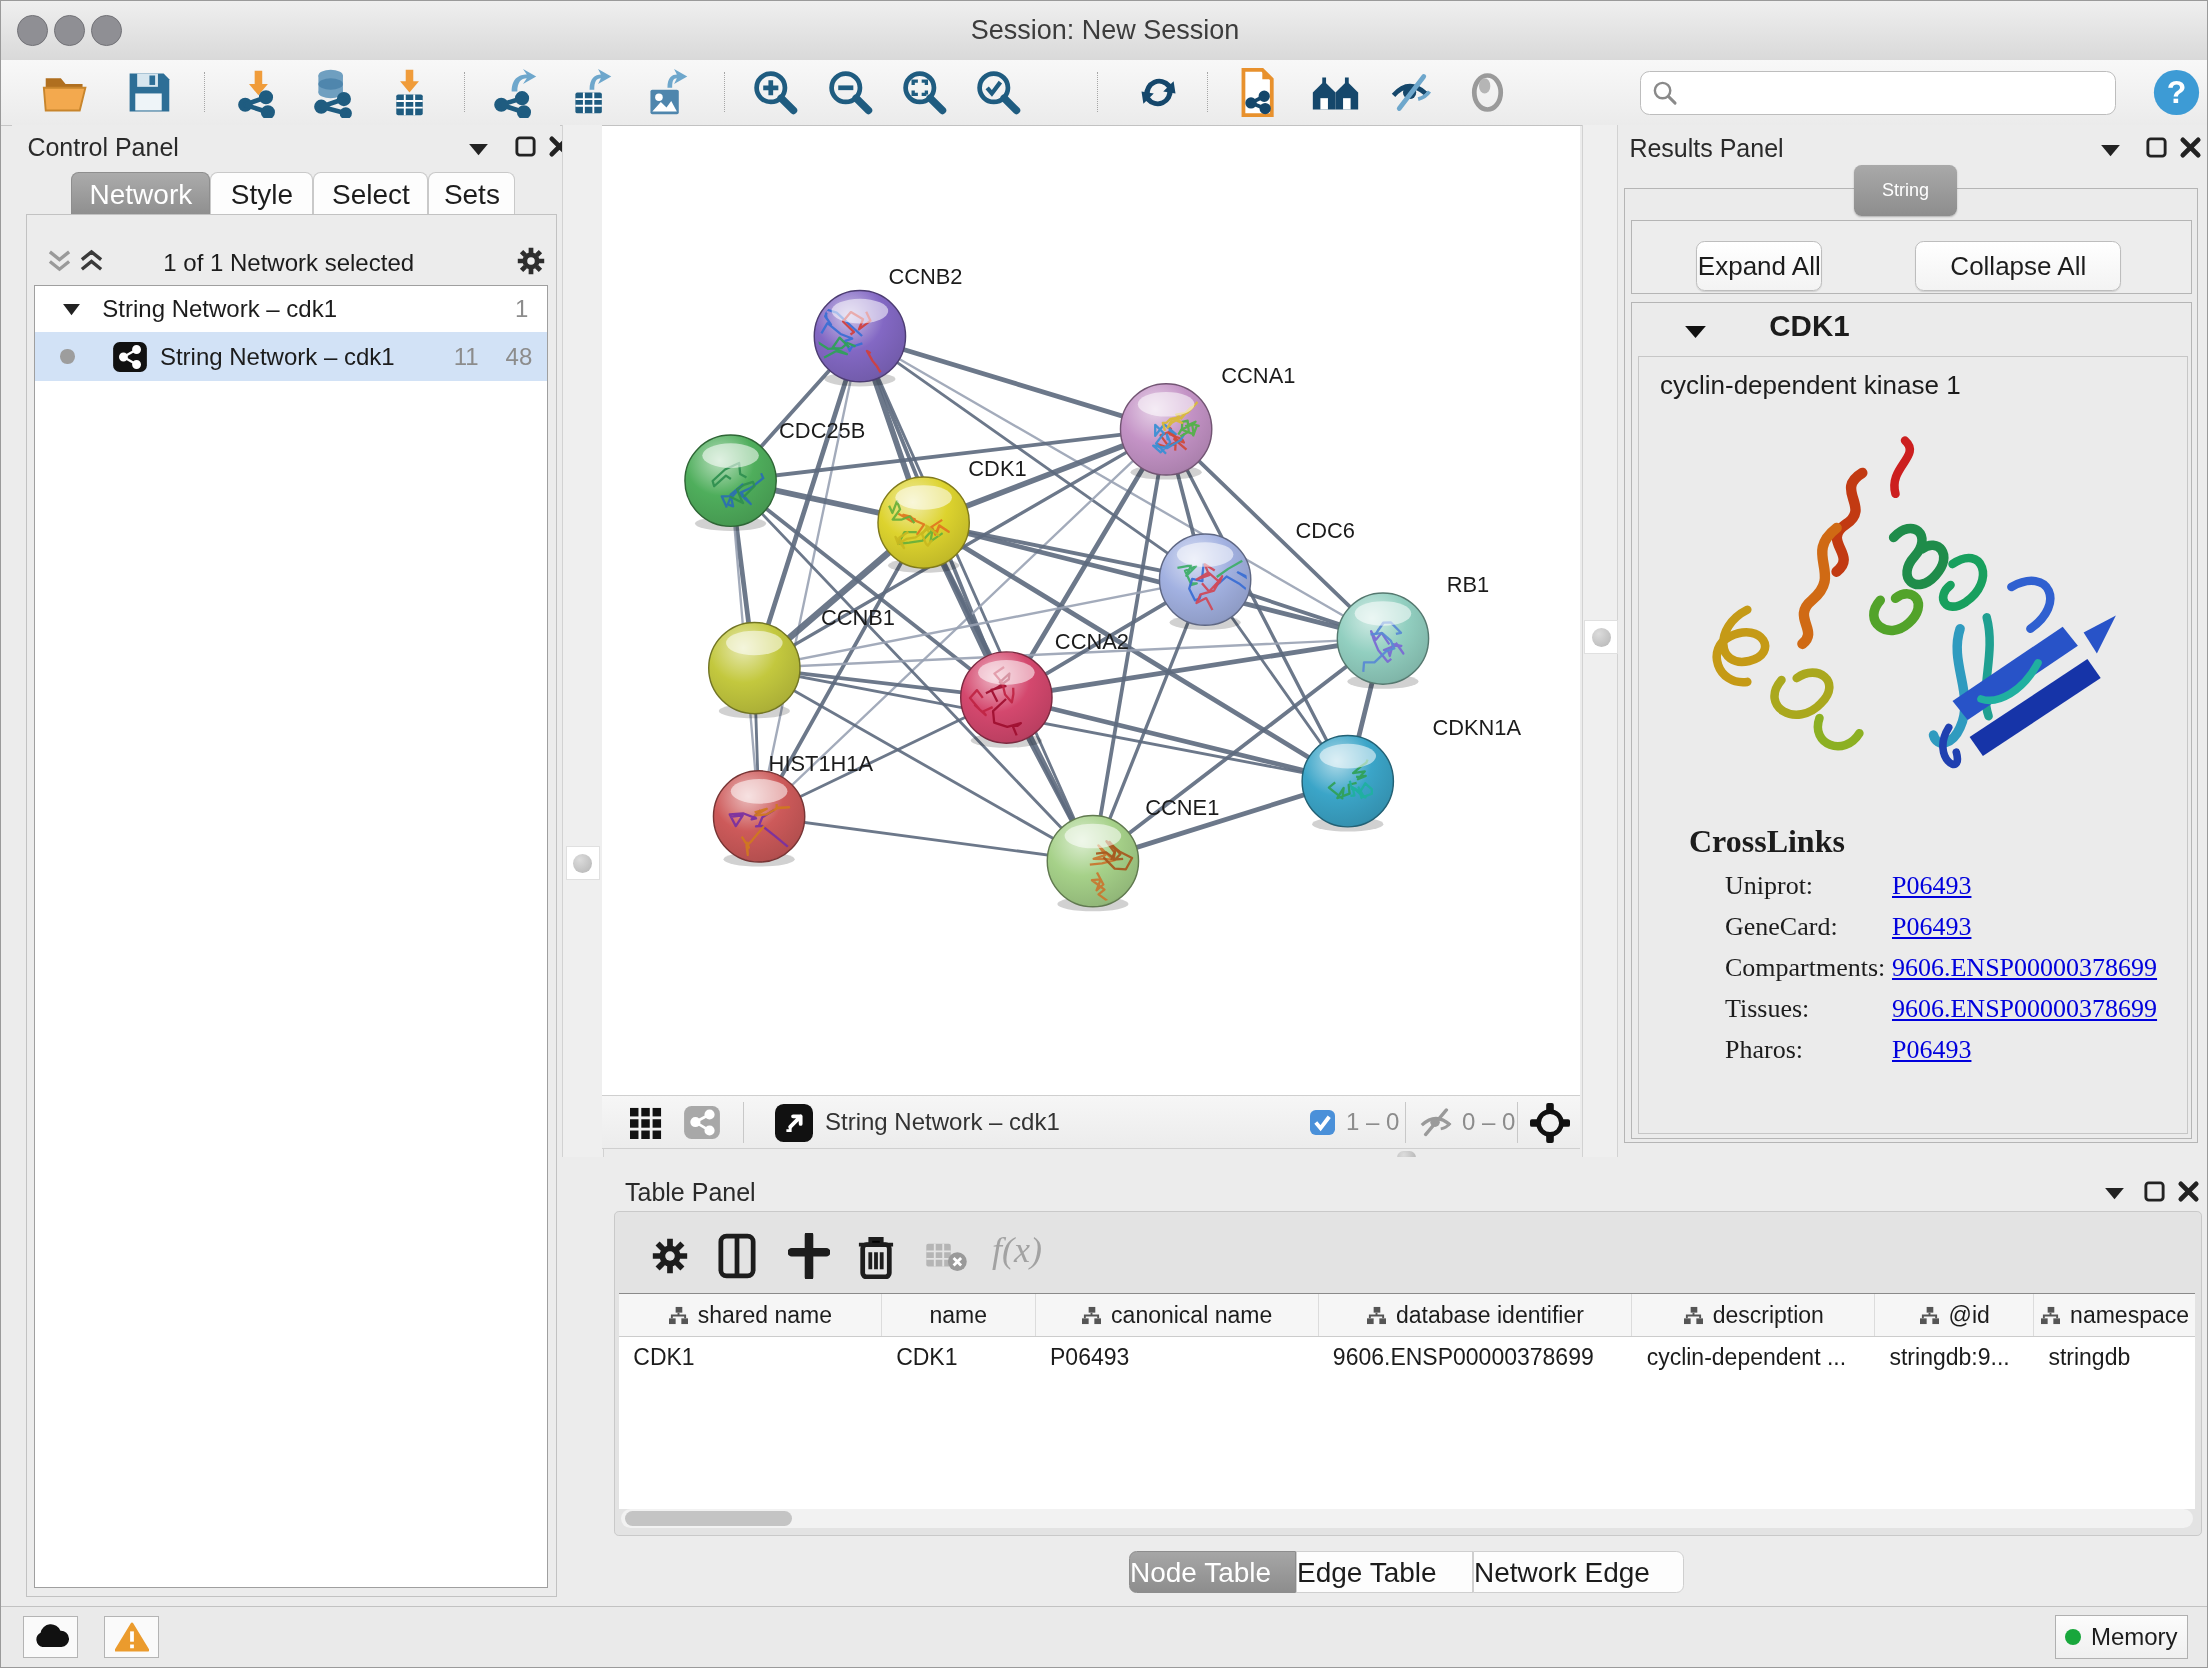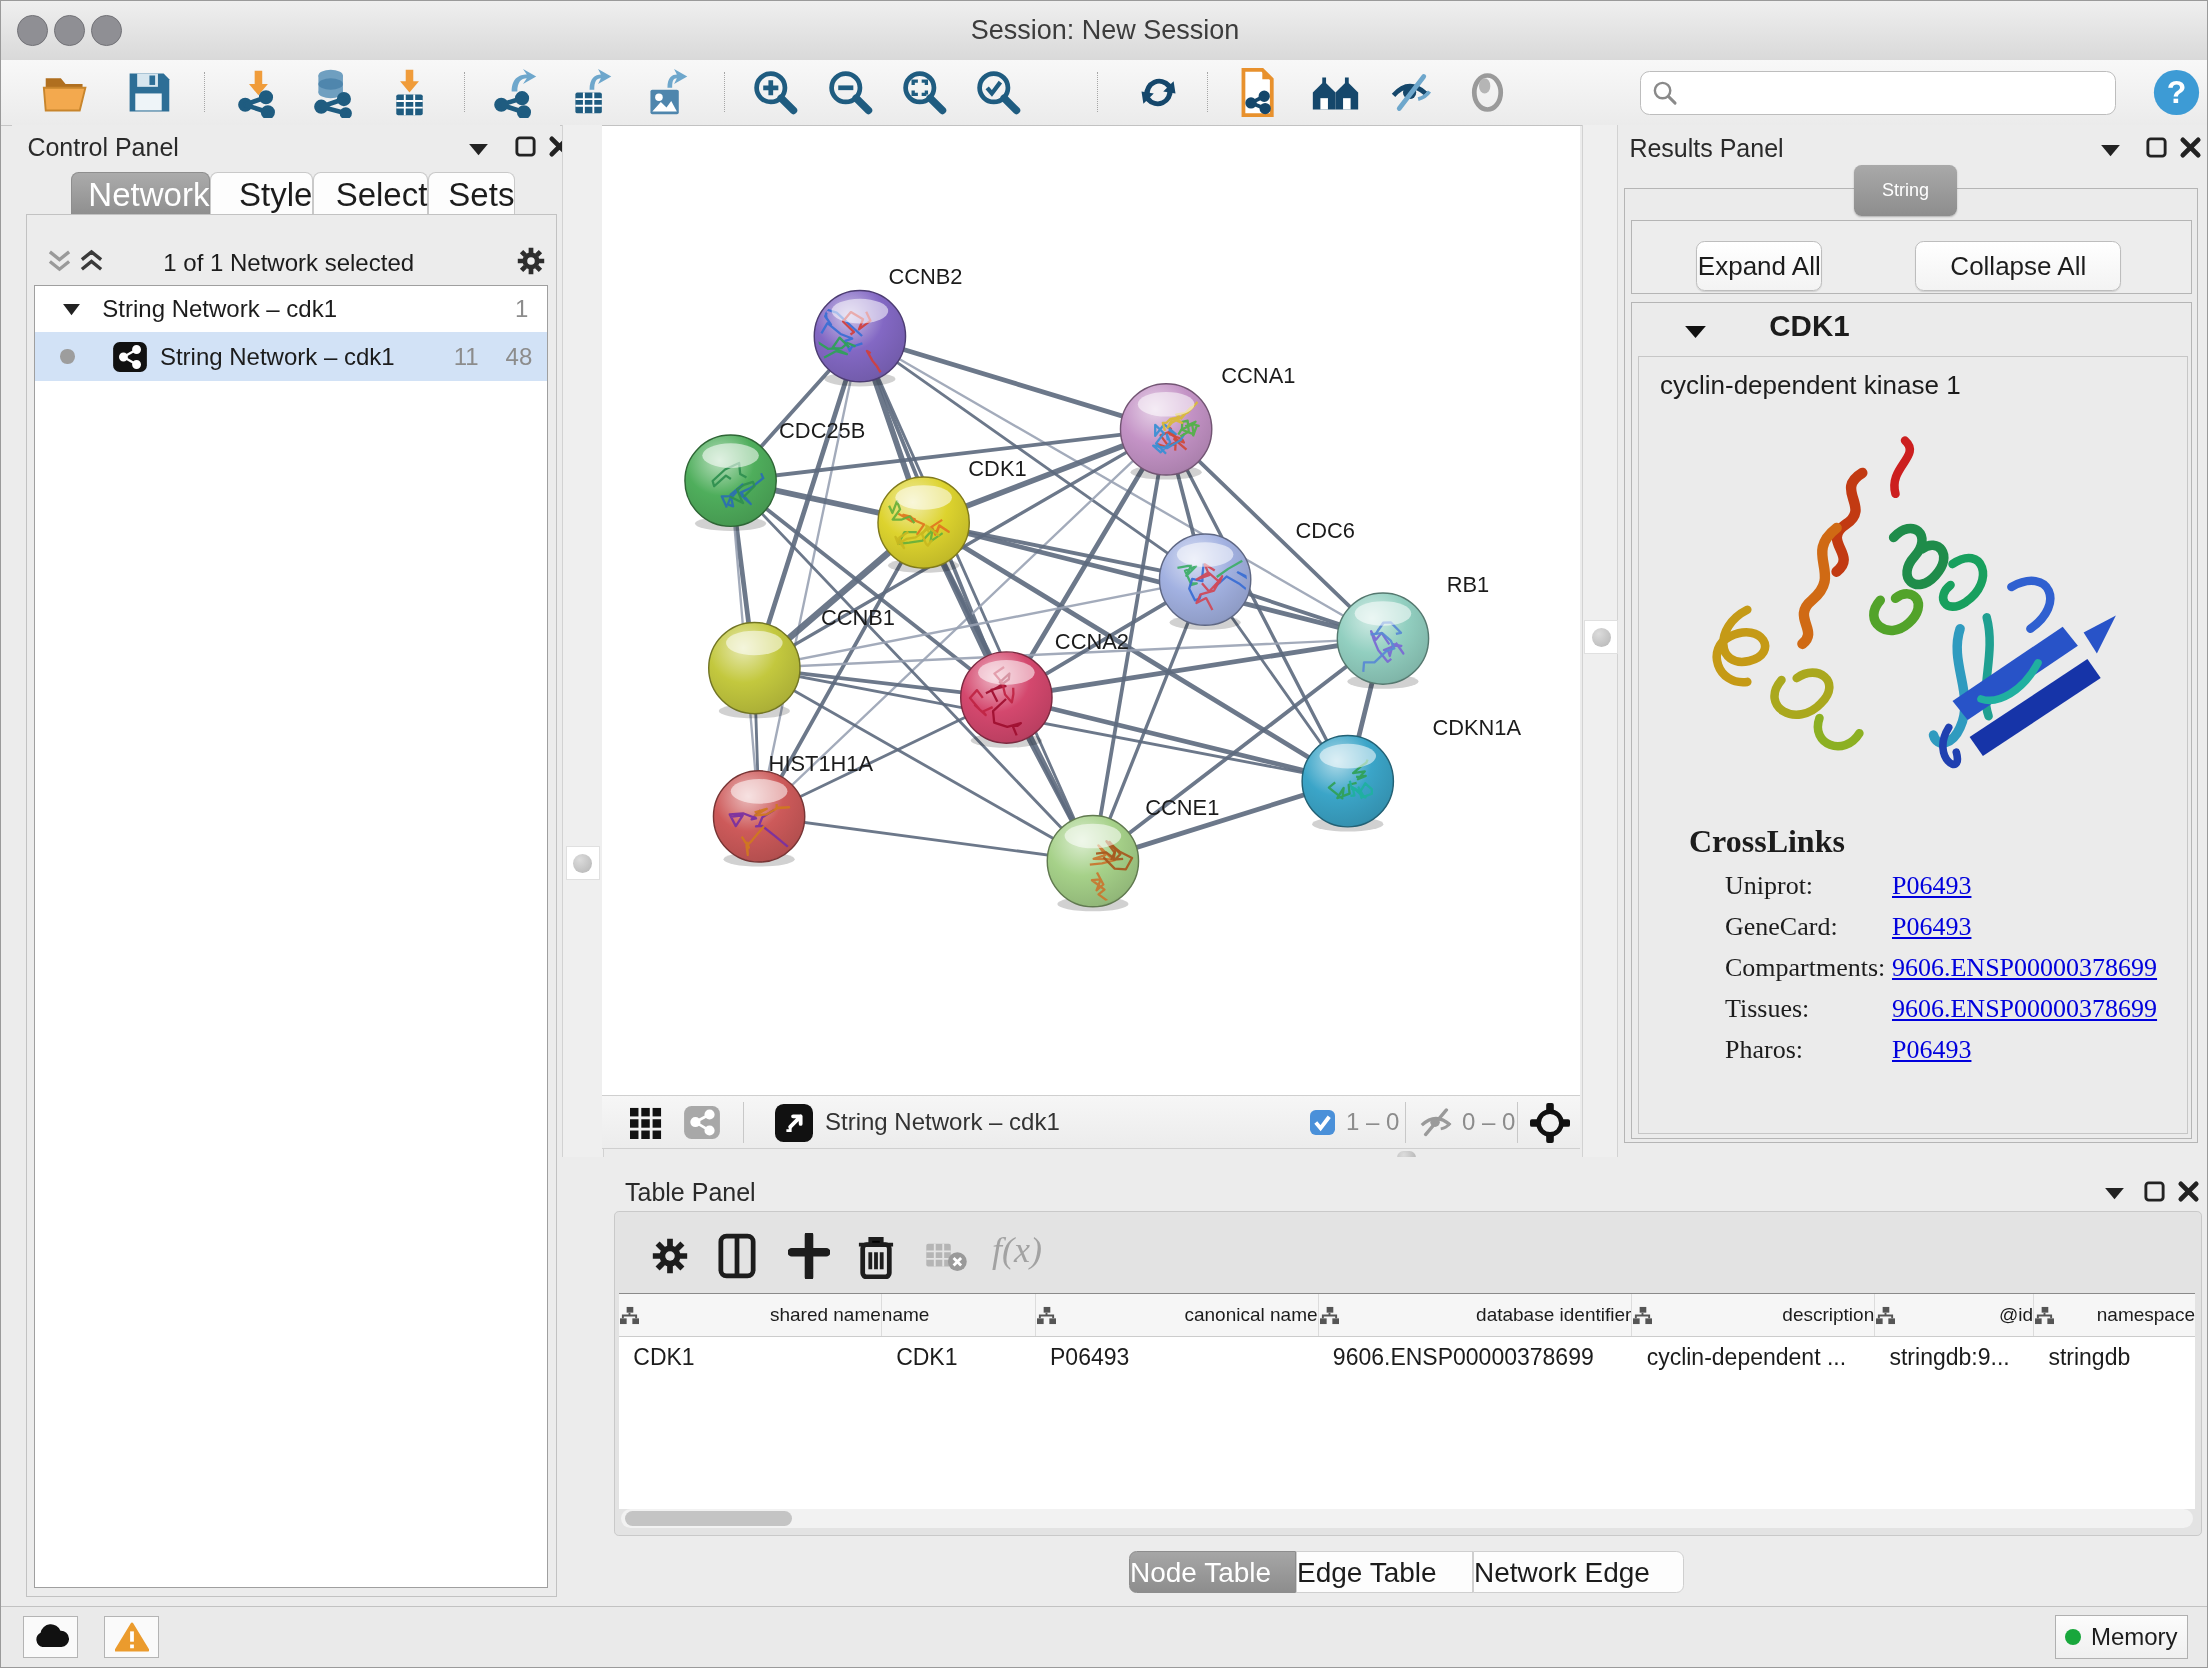--- a/index.html
+++ b/index.html
@@ -18,21 +18,21 @@
   .ticon{top:6.7px;width:51px;height:51px;}
   .tsep{top:12.4px;height:40px;width:0;border-left:1.9px dotted #a6a6a6;}
   .searchbox{left:1639px;top:10.5px;width:476px;height:44px;background:#fff;
     border:1px solid #bdbdbd;border-radius:9.5px;display:flex;align-items:center;padding-left:9.5px;box-sizing:border-box;}
   .searchbox input{border:none;outline:none;font-size:23px;width:409px;background:transparent;
     font-family:"Liberation Sans","DejaVu Sans",sans-serif;}
   
   .ptitle{font-size:25px;color:#2a2a2a;}
   
   .ctrlpanel{left:11.4px;top:124px;width:548px;height:1474px;background:#ececec;}
-  .tab{height:44px;line-height:44px;text-align:right;font-size:33px;background:#fdfdfd;
+  .tab{height:44px;line-height:44px;text-align:center;font-size:28px;background:#fdfdfd;
        border:1px solid #c9c9c9;border-bottom:none;border-radius:7.6px 7.6px 0 0;box-sizing:border-box;}
   .tab.active{background:linear-gradient(#ababab,#8e8e8e);color:#fff;border-color:#8e8e8e;}
   .outerbox{border:1px solid #c2c2c2;background:#ececec;}
   .treebox{background:#fff;border:1px solid #9f9f9f;overflow:hidden;}
   .treerow{height:46px;display:flex;align-items:center;font-size:24px;}
   .sel{background:#d2e2f6;}
   .gray{color:#8c8c8c;}
   
   .canvas{left:601px;top:124px;width:978px;height:970px;background:#ffffff;border-top:1px solid #c2c2c2;}
   .viewbar{left:601px;top:1094px;width:978px;height:52px;background:linear-gradient(#f6f6f6,#ececec);
@@ -50,21 +50,21 @@
   .btn{background:linear-gradient(#ffffff,#f3f3f3);border:1px solid #bdbdbd;border-radius:8.6px;
     font-size:26px;display:flex;align-items:center;justify-content:center;box-shadow:0 1px 1px rgba(0,0,0,.12);}
   .serif{font-family:"Liberation Serif","DejaVu Serif",serif;}
   .link{color:#0000dd;text-decoration:underline;}
   
   .tblpanel{left:559px;top:1156px;width:1649px;height:442px;background:#ececec;}
   .tblinner{left:613px;top:1210px;width:1586px;height:323px;background:#e3e3e3;
     border:1px solid #c9c9c9;border-radius:4.8px;}
   .tbl{left:618px;top:1292px;width:1576px;height:215px;background:#fff;border-top:1.9px solid #8a8a8a;}
   .thead{display:flex;height:42px;background:#f6f6f6;border-bottom:1px solid #cccccc;}
-  .th{display:flex;align-items:center;justify-content:space-between;gap:9px;font-size:19px;
+  .th{display:flex;align-items:center;justify-content:center;gap:9px;font-size:23px;
       border-right:1px solid #dcdcdc;box-sizing:border-box;overflow:hidden;white-space:nowrap;}
   .trow{display:flex;height:40px;}
   .td{display:flex;align-items:center;font-size:23px;padding-left:14.3px;box-sizing:border-box;
       overflow:hidden;white-space:nowrap;}
   .hscroll{left:620px;top:1508px;width:1572px;height:19px;background:#f2f2f2;border-radius:9.5px;}
   .hthumb{left:3.8px;top:1.9px;width:167px;height:15px;background:#c4c4c4;border-radius:7.6px;}
   .bottomtab{height:42px;line-height:42px;text-align:left;font-size:28px;background:#fdfdfd;
     border:1px solid #cfcfcf;box-sizing:border-box;}
   .bottomtab.active{background:linear-gradient(#a6a6a6,#8d8d8d);color:#fff;border-color:#8d8d8d;}
   

